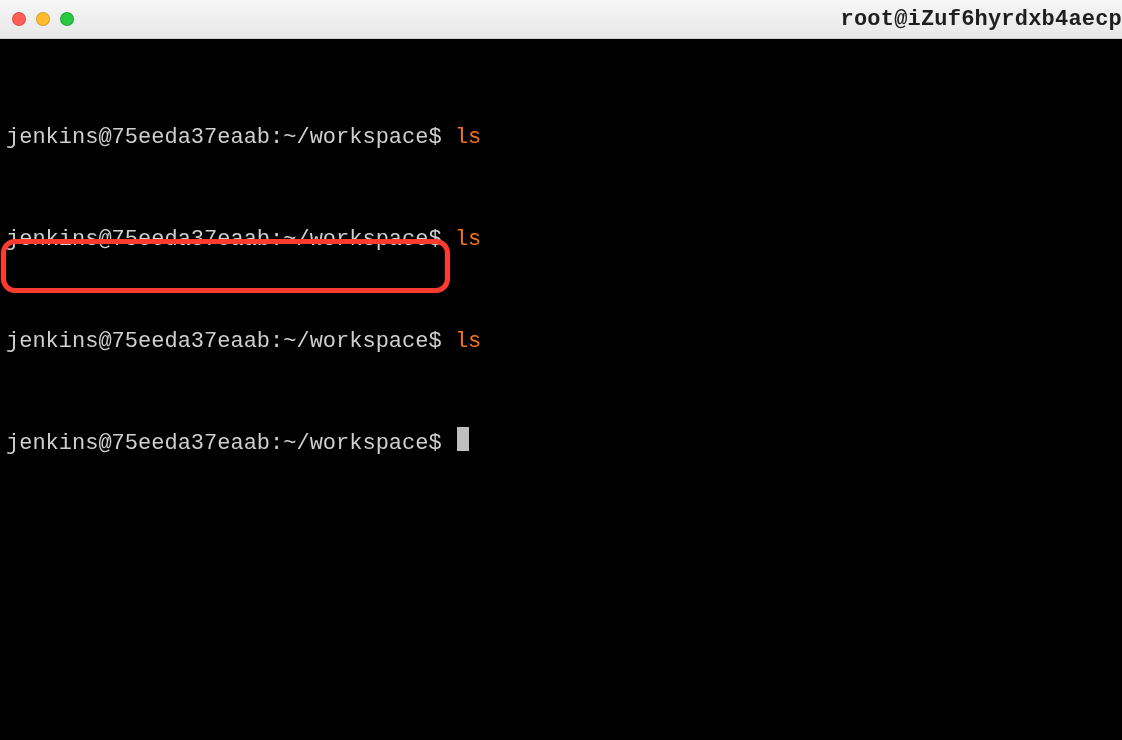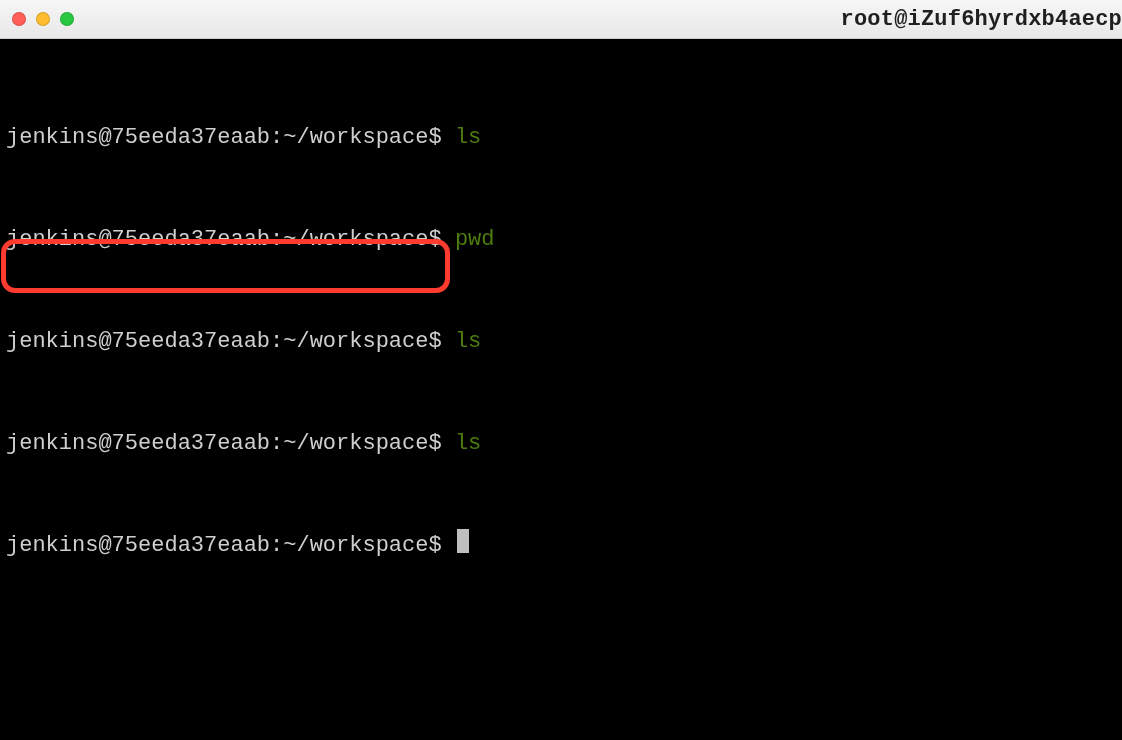--- a/index.html
+++ b/index.html
@@ -69,21 +69,21 @@
       overflow: hidden;
       font-family: "Menlo", "Monaco", "Courier New", monospace;
     }
     .line {
       white-space: pre;
     }
     .prompt {
       color: #cfcfcf;
     }
     .cmd {
-      color: #4d7c0f;
+      color: #f97316;
     }
     .cursor {
       display: inline-block;
       width: 12px;
       height: 24px;
       background: #bfbfbf;
       vertical-align: -2px;
       margin-left: 2px;
     }
     .highlight-box {
@@ -101,20 +101,19 @@
     <div class="traffic-lights">
       <div class="traffic-light tl-close"></div>
       <div class="traffic-light tl-min"></div>
       <div class="traffic-light tl-max"></div>
     </div>
     <div class="title">root@iZuf6hyrdxb4aecp</div>
   </div>
 
   <div class="terminal">
     <div class="line"><span class="prompt">jenkins@75eeda37eaab:~/workspace$ </span><span class="cmd">ls</span></div>
-    <div class="line"><span class="prompt">jenkins@75eeda37eaab:~/workspace$ </span><span class="cmd">pwd</span></div>
     <div class="line"><span class="prompt">jenkins@75eeda37eaab:~/workspace$ </span><span class="cmd">ls</span></div>
     <div class="line"><span class="prompt">jenkins@75eeda37eaab:~/workspace$ </span><span class="cmd">ls</span></div>
     <div class="line"><span class="prompt">jenkins@75eeda37eaab:~/workspace$ </span><span class="cursor"></span></div>
 
     <div class="highlight-box" style="top:200px;left:1px;width:449px;height:54px;"></div>
   </div>
 </div>
 
 </body></html>

